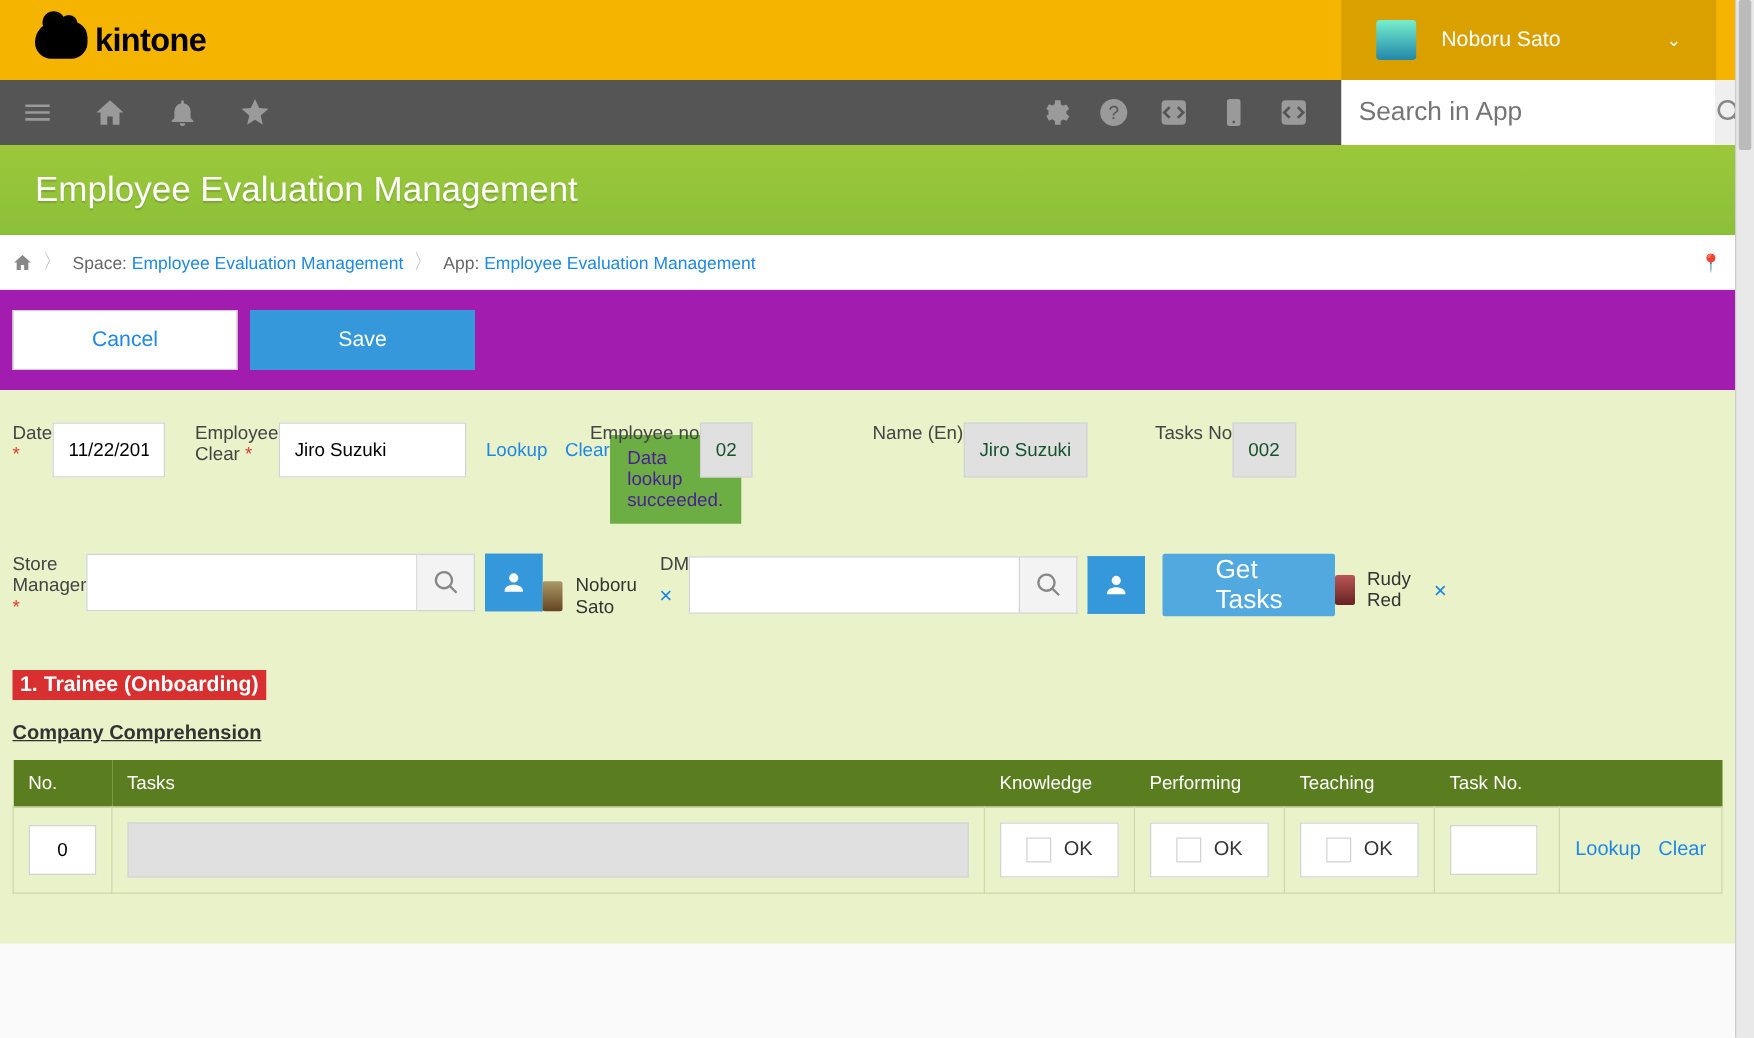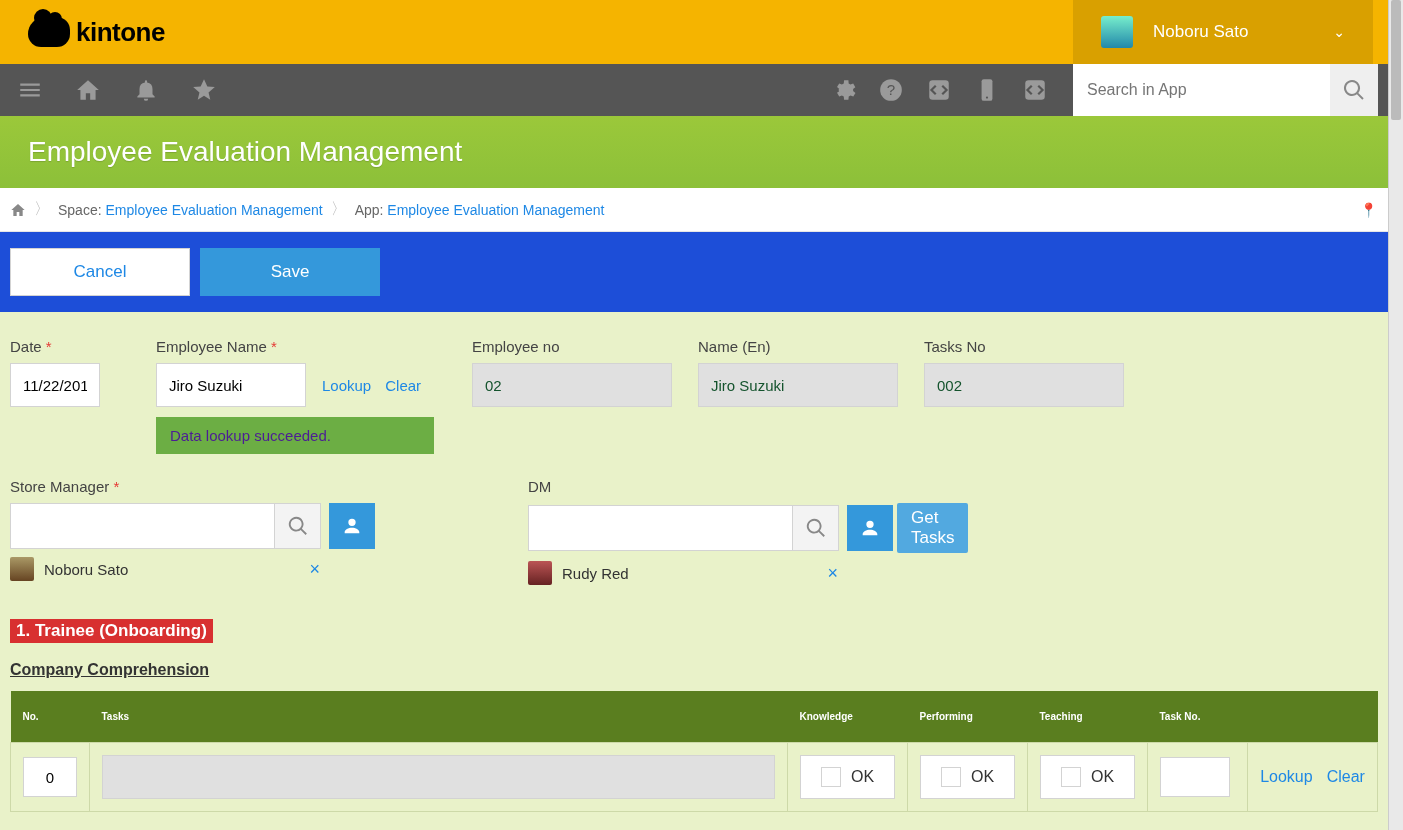--- a/index.html
+++ b/index.html
@@ -42,68 +42,68 @@
   .avatar{width:32px;height:32px;border-radius:3px;background:linear-gradient(#7ec,#28a);}
   .user-name{color:#fff;font-size:17px;}
   .chev{color:#fff;font-size:14px;margin-left:auto;}
 
   
   .darkbar{height:52px;background:var(--gray-dark);display:flex;align-items:center;gap:18px;padding:0 10px 0 10px;}
   .toolbtn svg{width:26px;height:26px;fill:#9a9a9a;}
   .toolbtn{width:40px;height:40px;display:flex;align-items:center;justify-content:center;cursor:pointer;}
   .tool-right{display:flex;gap:8px;margin-left:auto;}
   .searchwrap{height:52px;width:305px;display:flex;}
-  .searchwrap input{flex:1;border:none;padding:0 14px;font-size:16px;outline:none;}
+  .searchwrap input{flex:1;border:none;padding:0 14px;font-size:21px;outline:none;}
   .searchwrap .sbtn{width:48px;background:#efefef;display:flex;align-items:center;justify-content:center;cursor:pointer;}
   .searchwrap .sbtn svg{width:24px;height:24px;fill:#888;}
 
   
   .apphdr{height:72px;background:linear-gradient(var(--green),#8cc039);display:flex;align-items:center;padding-left:28px;color:#fff;font-size:28px;font-weight:400;text-shadow:0 1px 1px rgba(0,0,0,.15);}
   
   .crumbs{height:44px;background:#fff;display:flex;align-items:center;padding:0 10px;font-size:14px;color:#666;border-bottom:1px solid #e6e6e6;}
   .crumbs .sep{margin:0 8px;color:#bbb;font-size:16px;}
   .crumbs a{color:var(--link);text-decoration:none;}
   .crumbs .home svg{width:16px;height:16px;fill:#888;vertical-align:middle;}
   .pin{margin-left:auto;color:#888;}
 
   
-  .actionbar{padding:16px 10px;background:#1d4ed8;display:flex;gap:10px;}
+  .actionbar{padding:16px 10px;background:#a21caf;display:flex;gap:10px;}
   .btn{height:48px;min-width:180px;display:flex;align-items:center;justify-content:center;font-size:17px;cursor:pointer;}
   .btn-cancel{background:#fff;border:1px solid var(--border);color:var(--link);}
   .btn-save{background:var(--blue);color:#fff;}
 
   
   .form{background:var(--green-pale);padding:26px 10px 40px;}
   .row{display:flex;gap:26px;margin-bottom:24px;flex-wrap:wrap;}
-  .field{display:flex;flex-direction:column;}
+  .field{display:flex;flex-direction:row;}
   .label{font-size:15px;color:#444;margin-bottom:8px;}
   .req{color:#e53935;}
   input.text,.readonly{height:44px;border:1px solid var(--border);padding:0 12px;font-size:15px;background:#fff;}
   .readonly{background:var(--readonly);color:#14532d;display:flex;align-items:center;}
   .inline-links{display:flex;gap:14px;align-items:center;height:44px;}
   .inline-links a{color:var(--link);text-decoration:none;font-size:15px;cursor:pointer;}
   .success-msg{margin-top:10px;background:var(--success);color:#4c1d95;padding:10px 14px;font-size:15px;width:278px;}
 
   .user-picker{display:flex;}
   .user-picker input{height:46px;border:1px solid var(--border);background:#fff;font-size:15px;padding:0 12px;}
   .iconbtn{width:46px;height:46px;display:flex;align-items:center;justify-content:center;background:#f3f3f3;border:1px solid var(--border);border-left:none;cursor:pointer;}
   .iconbtn svg{width:22px;height:22px;fill:#888;}
   .iconbtn.blue{background:var(--blue);border-color:var(--blue);margin-left:8px;}
   .iconbtn.blue svg{fill:#fff;}
-  .get-tasks{margin-left:4px;background:var(--blue-light);color:#fff;height:50px;padding:0 14px;font-size:17px;display:flex;align-items:center;cursor:pointer;border-radius:2px;}
+  .get-tasks{margin-left:14px;background:var(--blue-light);color:#fff;height:50px;padding:0 42px;font-size:21px;display:flex;align-items:center;cursor:pointer;border-radius:2px;}
 
   .user-chipline{display:flex;align-items:center;gap:10px;margin-top:8px;color:#333;font-size:15px;}
   .mini-av{width:24px;height:24px;background:linear-gradient(#a96,#642);border-radius:2px;}
   .x{margin-left:auto;color:var(--link);font-size:18px;cursor:pointer;}
 
   .section-flag{display:inline-block;background:#d83030;color:#fff;font-weight:700;font-size:17px;padding:2px 6px;margin-top:10px;}
   .subheading{margin:18px 0 12px;font-size:16px;text-decoration:underline;font-weight:700;}
 
   table.tasks{width:100%;border-collapse:collapse;}
-  table.tasks thead th{background:var(--green-header);color:#fff;font-weight:700;text-align:left;padding:20px 12px;font-size:10px;}
+  table.tasks thead th{background:var(--green-header);color:#fff;font-weight:400;text-align:left;padding:10px 12px;font-size:15px;}
   table.tasks tbody td{background:var(--green-pale);border:1px solid #cdd9a8;padding:12px;vertical-align:middle;}
   .num-input{width:54px;height:40px;border:1px solid var(--border);text-align:center;font-size:15px;}
   .task-text{background:var(--readonly);height:44px;border:1px solid var(--border);}
   .okbox{display:flex;align-items:center;justify-content:center;gap:10px;background:#fff;border:1px solid var(--border);height:44px;padding:0 14px;}
   .okbox .cb{width:20px;height:20px;border:1px solid var(--border);background:#fff;}
   .taskno-input{width:70px;height:40px;border:1px solid var(--border);background:#fff;}
   .tblinks{display:flex;gap:14px;justify-content:center;}
   .tblinks a{color:var(--link);text-decoration:none;cursor:pointer;}
 
   .page{margin-right:15px;}
@@ -212,21 +212,21 @@
   <div class="btn btn-save">Save</div>
 </div>
 
 <div class="form">
   <div class="row">
     <div class="field" style="width:120px">
       <span class="label"><span>Date</span> <span class="req">*</span></span>
       <input class="text" style="width: 90px;" value="11/22/2019">
     </div>
     <div class="field" style="width:290px">
-      <span class="label"><span>Employee Name</span> <span class="req">*</span></span>
+      <span class="label"><span>Employee Clear</span> <span class="req">*</span></span>
       <div style="display:flex;gap:16px;">
         <input class="text" style="width: 150px;" value="Jiro Suzuki">
         <div class="inline-links">
           <a>Lookup</a>
           <a>Clear</a>
         </div>
       </div>
       <div class="success-msg">Data lookup succeeded.</div>
     </div>
     <div class="field" style="width:200px">

